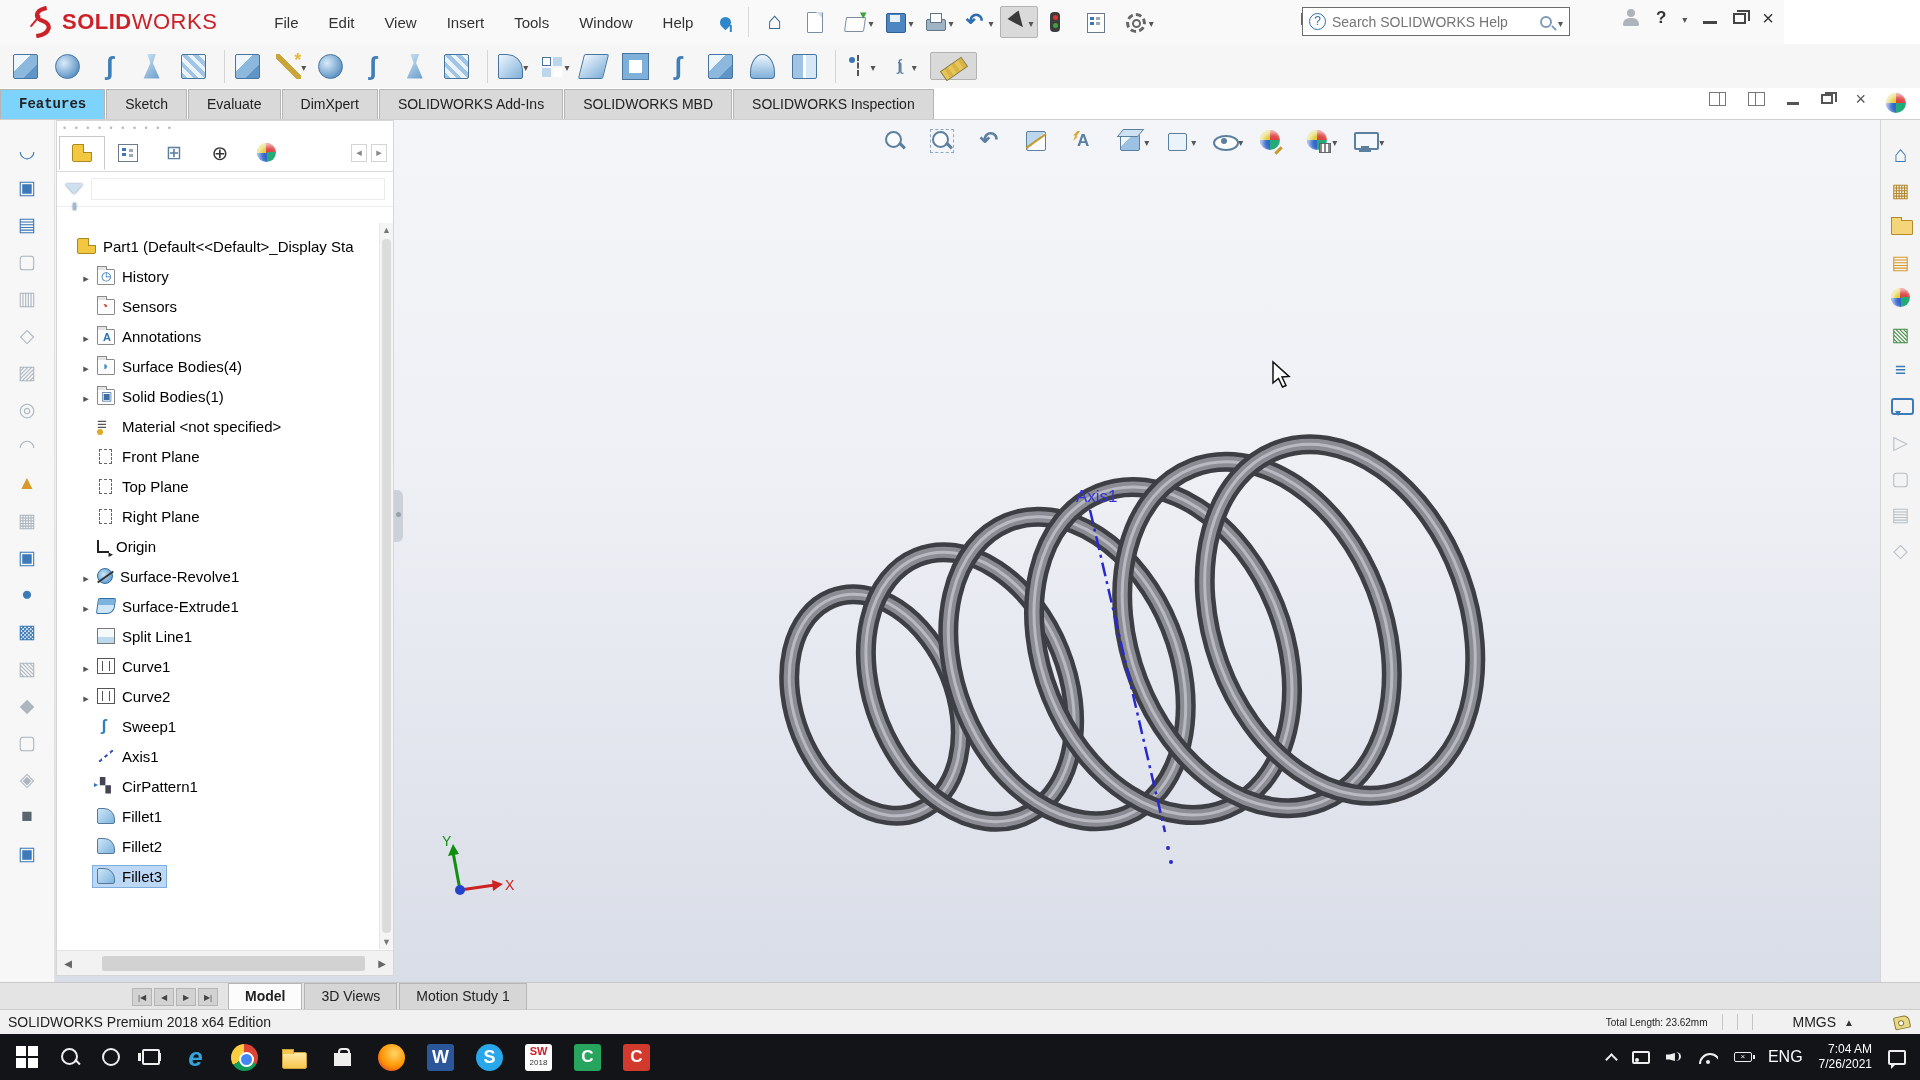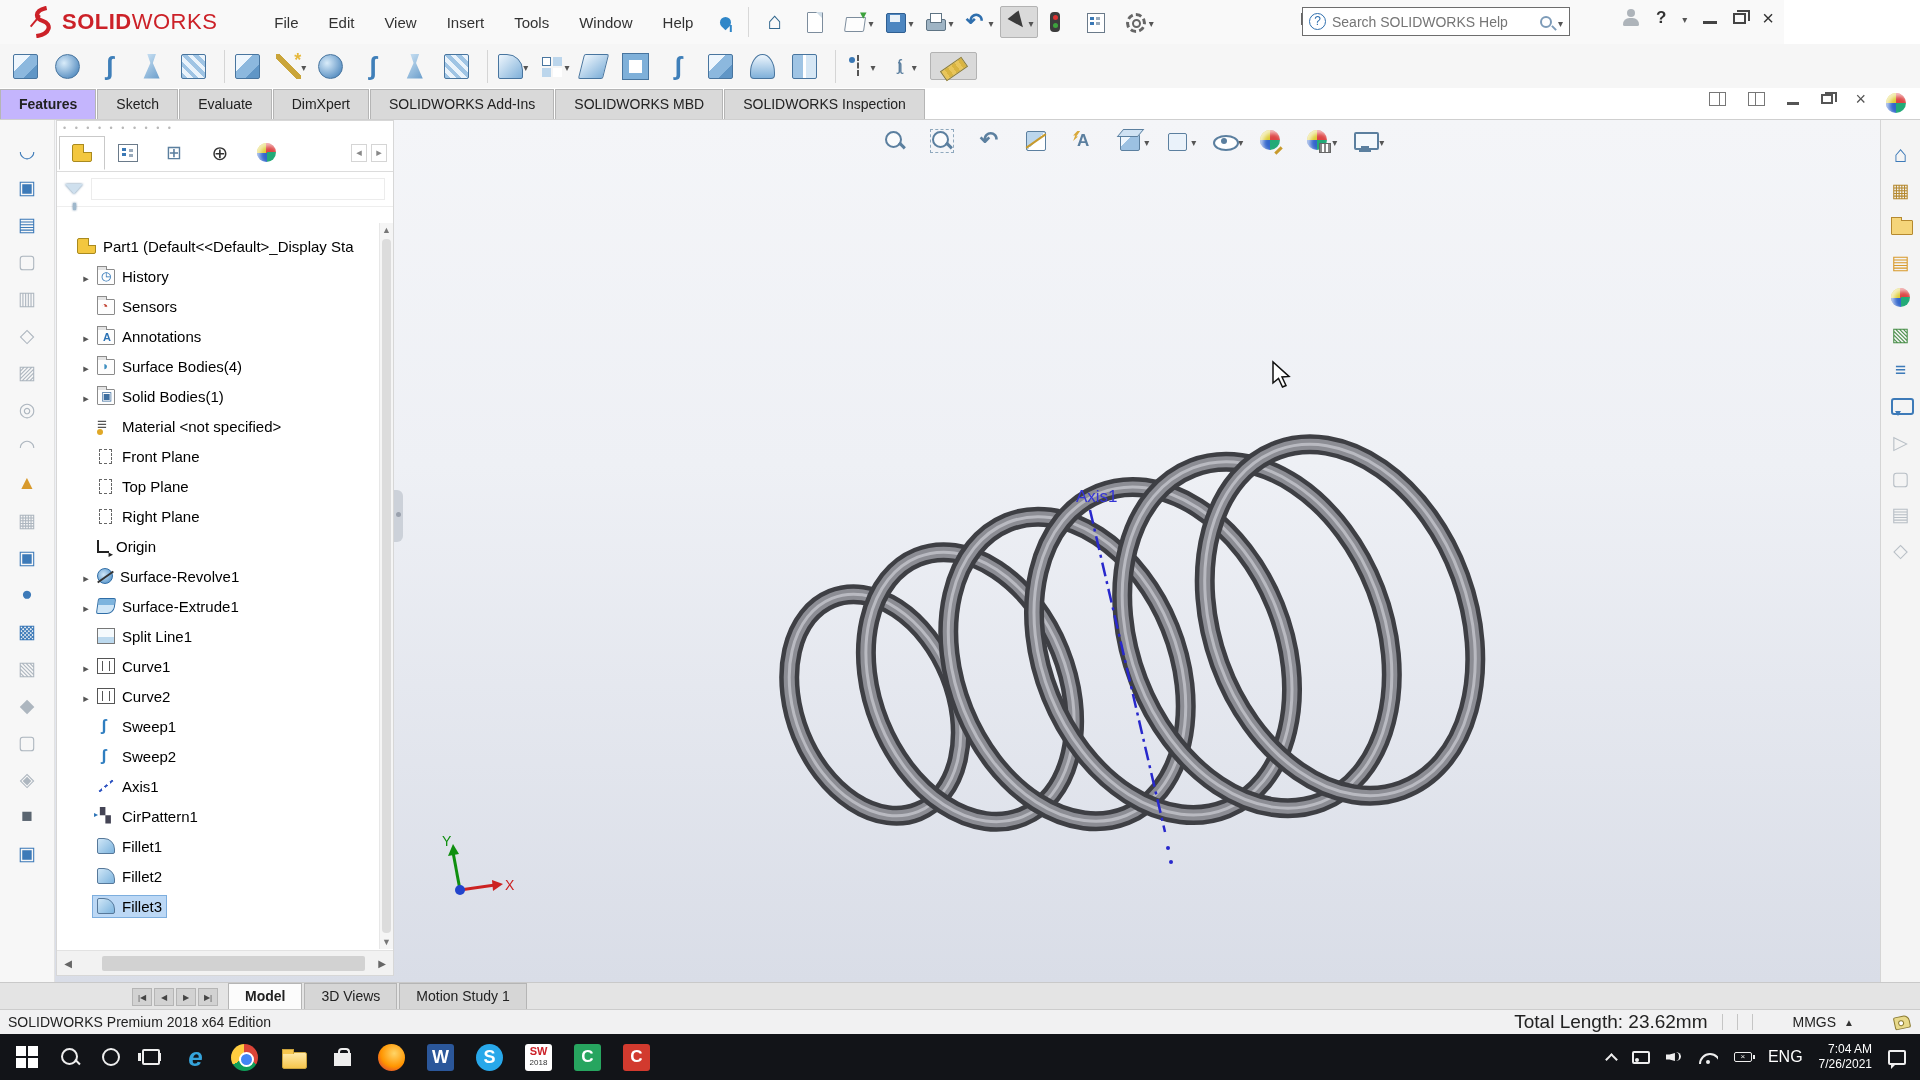--- a/index.html
+++ b/index.html
@@ -77,21 +77,21 @@
   .v-dome { background:linear-gradient(#eef6fd,#7fb0d9); border:1px solid #48759f; border-radius:50% 50% 4px 4px / 75% 75% 4px 4px; }
   .v-mirror { background:linear-gradient(90deg,#9fc4e4 0 44%,#fff 44% 56%,#d6e7f5 56%); border:1px solid #48759f; border-radius:2px; }
   .v-ref::before { content:""; position:absolute; left:11px; top:1px; height:21px; border-left:2px dashed #555; }
   .v-ref::after { content:""; position:absolute; left:3px; top:3px; width:6px; height:6px; background:#3a78b5; border-radius:50%; }
   .v-spline::before { content:"ʃʅ"; font-size:16px; color:#5b7f9f; display:block; text-align:center; line-height:24px; letter-spacing:-2px; }
   .v-ruler { background:repeating-linear-gradient(90deg,#e8c55a 0 4px,#d9b440 4px 8px); border:1px solid #8a7a30; width:26px !important; height:12px !important; transform:rotate(-35deg); margin-top:6px; }
 
   
   .cm-tabs { position:absolute; left:0; top:88px; width:1920px; height:32px; background:#fff; border-bottom:1px solid #cfcfcf; display:flex; align-items:flex-end; }
   .cm-tab { font-size:14px; color:#222; background:#d9d9d9; border:1px solid #b5b5b5; border-bottom:none; padding:6px 18px 7px; margin-right:1px; }
-  .cm-tab.active { background:#c4b5fd; font-weight:bold; border-color:#b5b5b5; position:relative; }
+  .cm-tab.active { background:#7dd3fc; font-weight:bold; border-color:#b5b5b5; position:relative;font-family:Liberation Mono, monospace; }
   .doc-controls { position:absolute; right:54px; top:4px; display:flex; align-items:center; gap:22px; }
   .pane-ic { width:17px; height:14px; border:1px solid #777; position:relative; background:#fff; }
   .pane-ic::after { content:""; position:absolute; top:0; bottom:0; left:55%; width:1px; background:#777; }
   .pane-ic.r::after { left:35%; }
   .dc-min { width:12px; height:3px; background:#555; margin-top:8px; }
   .dc-restore { width:12px; height:10px; border:2px solid #555; position:relative; }
   .dc-restore::before { content:""; position:absolute; left:2px; top:-4px; width:10px; height:8px; border:2px solid #555; border-bottom:none; border-left:none; }
   .dc-close { font-size:18px; color:#555; line-height:14px; }
   .tp-ball-top { position:absolute; right:14px; top:5px; width:20px; height:20px; border-radius:50%; background:conic-gradient(#d44 0 25%, #2a7 25% 50%, #36c 50% 75%, #dc3 75%); box-shadow:inset 3px 3px 4px rgba(255,255,255,.7); }
 
@@ -691,27 +691,20 @@
             <span class="ti-wrap">
               <span class="ic ic-curve"></span>
               <span class="tl">Curve2</span>
             </span>
           </div>
             <div class="tree-row">
             <span class="tw" style="visibility: hidden;"></span>
             <span class="ti-wrap">
               <span class="ic ic-sweep"></span>
               <span class="tl">Sweep1</span>
-            </span>
-          </div>
-            <div class="tree-row">
-            <span class="tw" style="visibility: hidden;"></span>
-            <span class="ti-wrap">
-              <span class="ic ic-sweep"></span>
-              <span class="tl">Sweep2</span>
             </span>
           </div>
             <div class="tree-row">
             <span class="tw" style="visibility: hidden;"></span>
             <span class="ti-wrap">
               <span class="ic ic-axis"></span>
               <span class="tl">Axis1</span>
             </span>
           </div>
             <div class="tree-row">
@@ -918,21 +911,21 @@
 
     <div class="mm-tab active">Model</div>
         <div class="mm-tab">3D Views</div>
         <div class="mm-tab">Motion Study 1</div>
       </div>
   </div>
 
   <div class="status-bar">
     <div class="status-left">SOLIDWORKS Premium 2018 x64 Edition</div>
     <div class="status-right">
-      <span style="font-size:19px;">Total Length: 23.62mm</span>
+      <span style="font-size:10px;">Total Length: 23.62mm</span>
       <span class="st-sep"></span>
       <span class="st-sep"></span>
       <span class="st-sep"></span>
       <span class="units">
         <span>MMGS</span>
         <span class="up-caret">▲</span>
       </span>
       <span class="tag-ic"></span>
     </div>
   </div>

